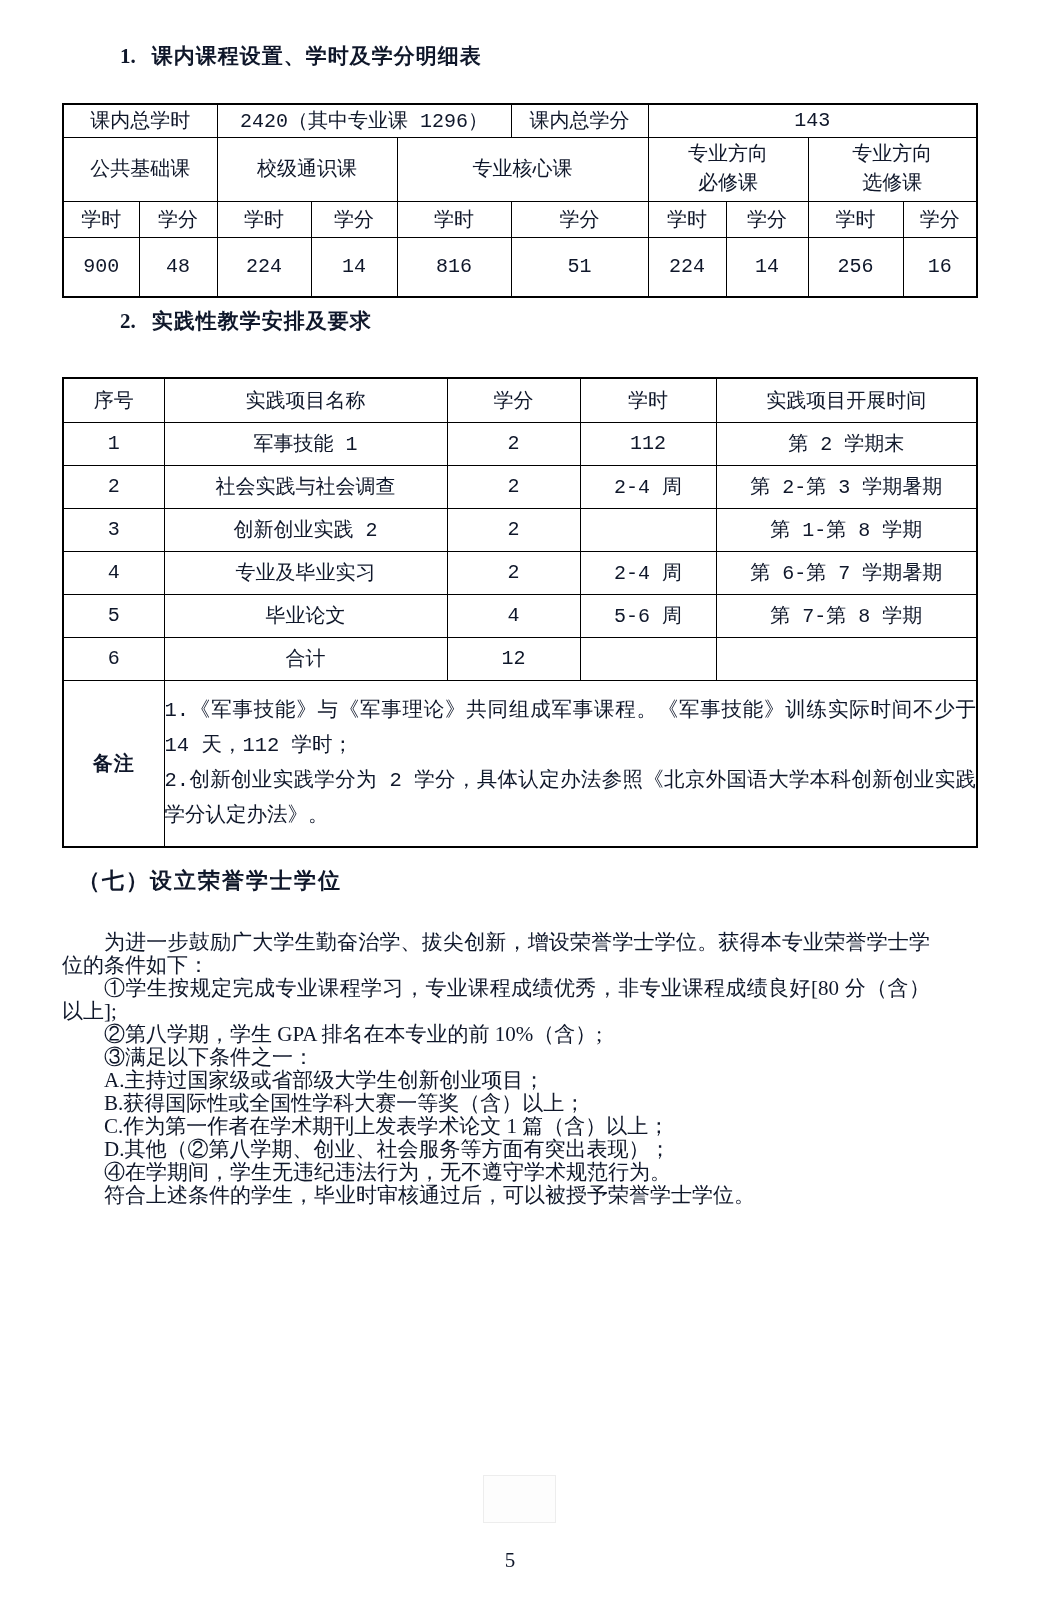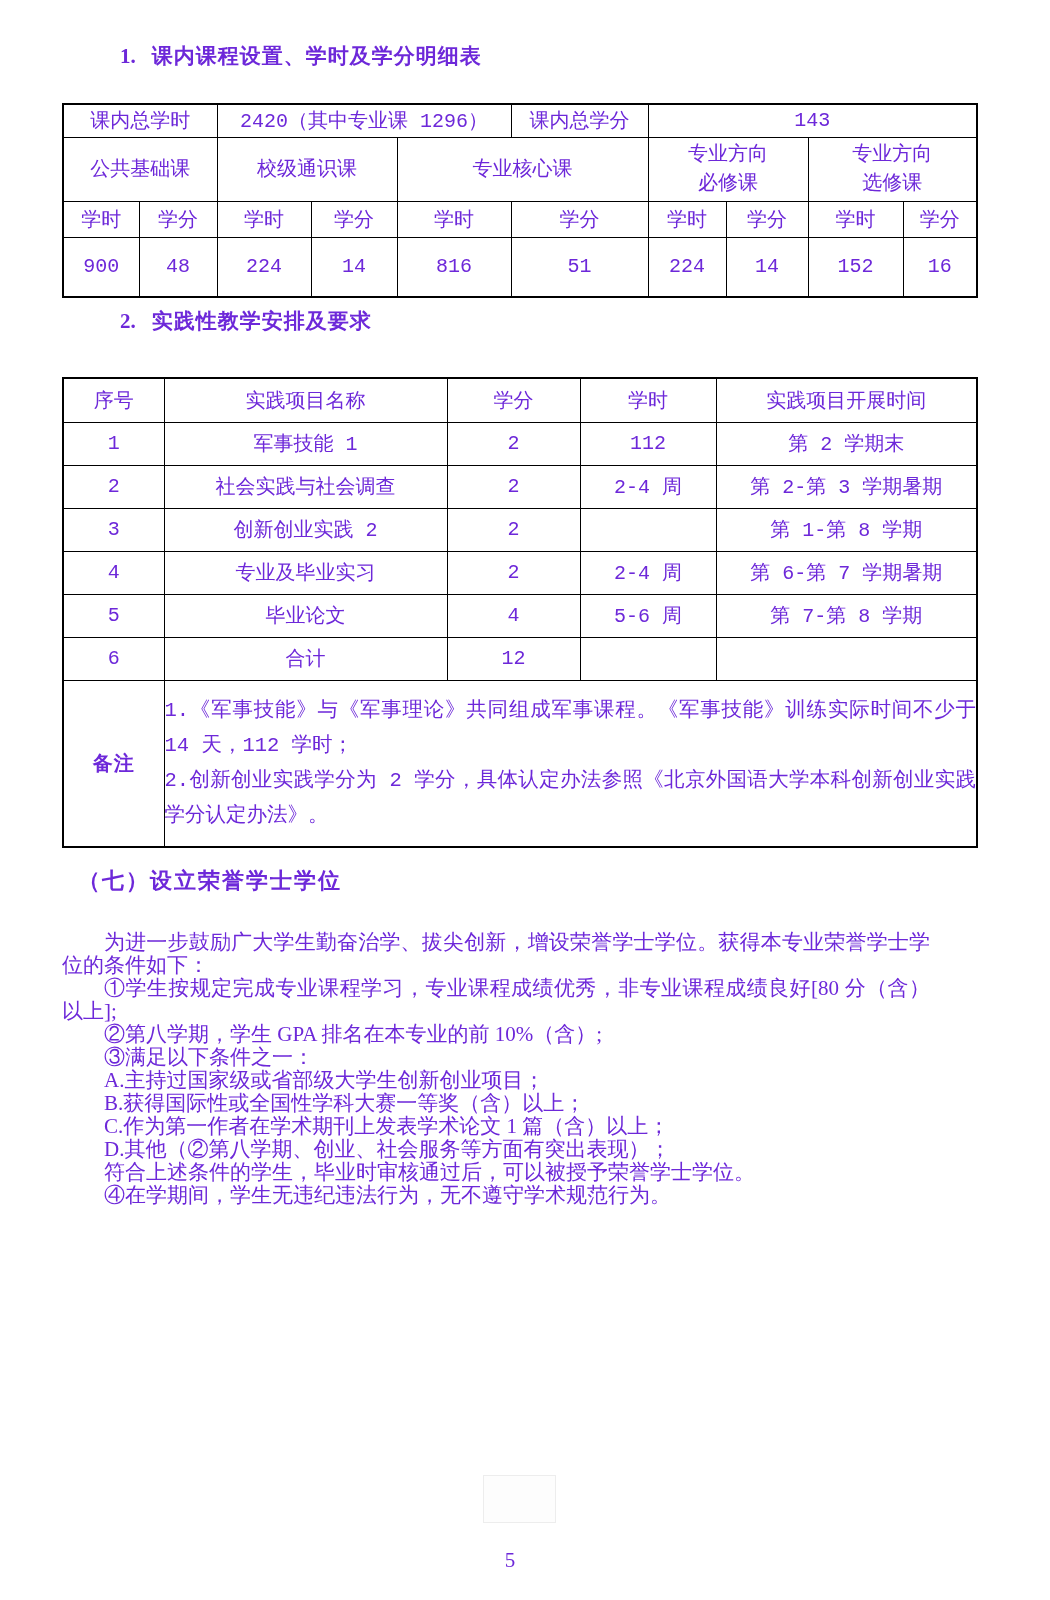--- a/index.html
+++ b/index.html
@@ -2,21 +2,21 @@
 <html><head>
 <meta charset="utf-8">
 <style>
   html, body { margin: 0; padding: 0; background: #fff; }
   .page {
     position: relative;
     width: 1050px;
     height: 1600px;
     background: #ffffff;
     font-family: "Liberation Serif", "DejaVu Serif", serif;
-    color: #6d28d9;
+    color: #0f172a;
     overflow: hidden;
   }
   .heading {
     position: absolute;
     left: 120px;
     font-size: 21px;
     font-weight: bold;
     letter-spacing: 1px;
     white-space: nowrap;
   }
@@ -145,21 +145,21 @@
     </tr>
     <tr style="height:60px">
       <td>900</td>
       <td>48</td>
       <td>224</td>
       <td>14</td>
       <td>816</td>
       <td>51</td>
       <td>224</td>
       <td>14</td>
-      <td>152</td>
+      <td>256</td>
       <td>16</td>
     </tr>
   </tbody>
     </table>
 
   <div class="heading" style="top: 307px;">
     <span class="num">2.</span><span>实践性教学安排及要求</span>
   </div>
 
   <table class="doc-table t2">
@@ -234,21 +234,21 @@
 
   <div class="honors">
     <p>为进一步鼓励广大学生勤奋治学、拔尖创新，增设荣誉学士学位。获得本专业荣誉学士学位的条件如下：</p>
     <p>①学生按规定完成专业课程学习，专业课程成绩优秀，非专业课程成绩良好[80 分（含）以上];</p>
     <p>②第八学期，学生 GPA 排名在本专业的前 10%（含）;</p>
     <p>③满足以下条件之一：</p>
     <p>A.主持过国家级或省部级大学生创新创业项目；</p>
     <p>B.获得国际性或全国性学科大赛一等奖（含）以上；</p>
     <p>C.作为第一作者在学术期刊上发表学术论文 1 篇（含）以上；</p>
     <p>D.其他（②第八学期、创业、社会服务等方面有突出表现）；</p>
+    <p>④在学期间，学生无违纪违法行为，无不遵守学术规范行为。</p>
     <p>符合上述条件的学生，毕业时审核通过后，可以被授予荣誉学士学位。</p>
-    <p>④在学期间，学生无违纪违法行为，无不遵守学术规范行为。</p>
   </div>
 
   <div class="placeholder-box"></div>
 
   <div class="page-number">5</div>
 
 </div>
 
 </body></html>

